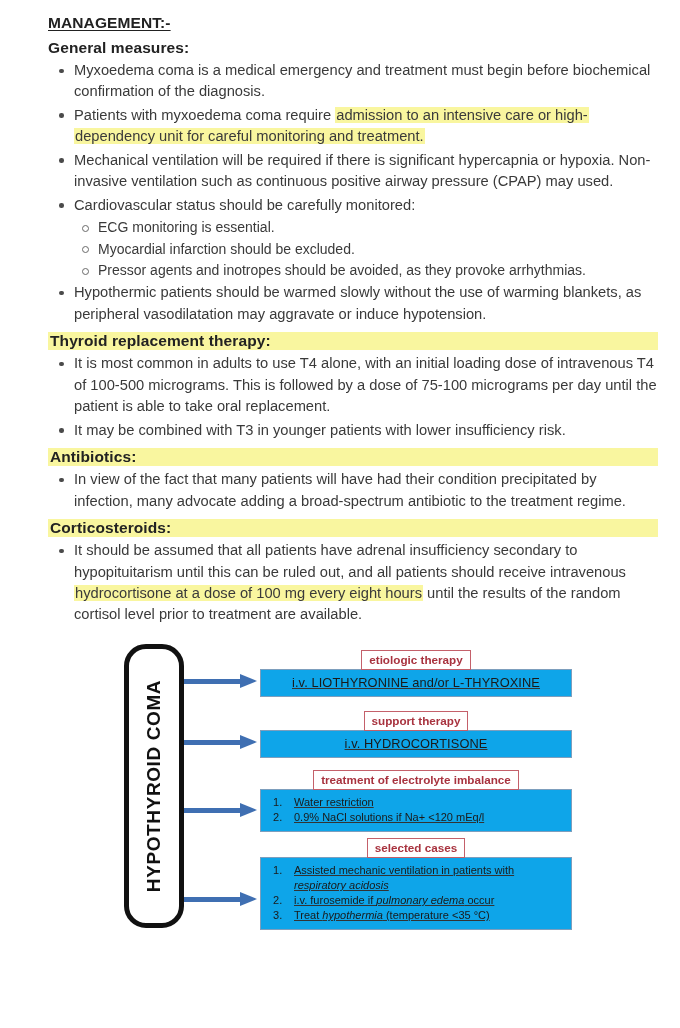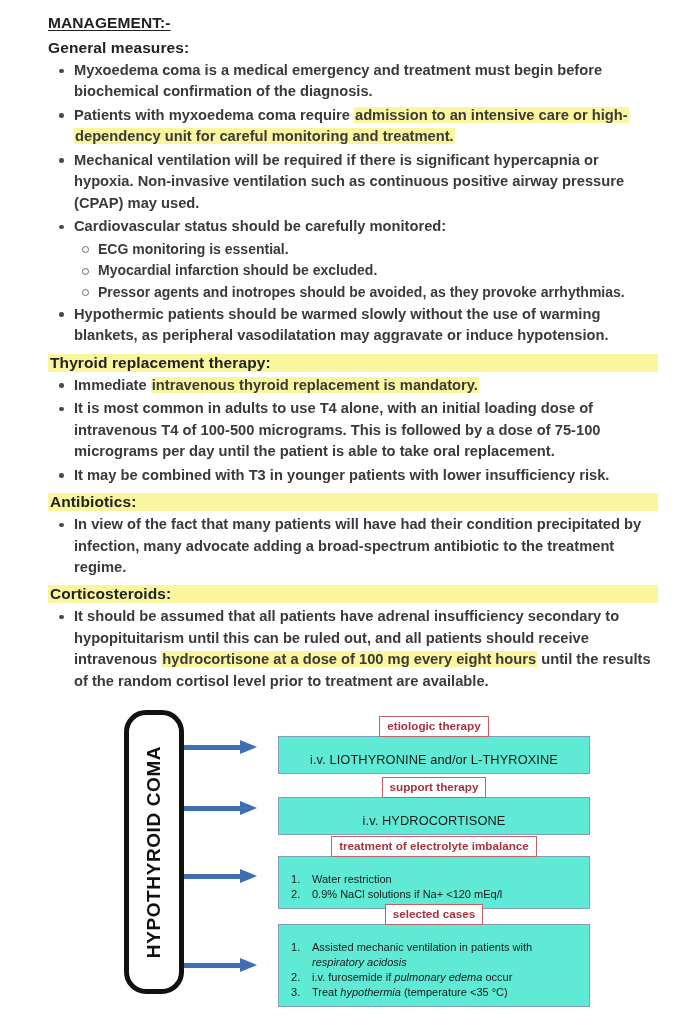--- a/index.html
+++ b/index.html
@@ -41,21 +41,20 @@
   }
 
   ul.lv1 { list-style: none; margin: 0; padding: 0; }
   ul.lv1 > li {
     position: relative;
     padding-left: 26px;
     margin: 0 0 2px 0;
     font-size: 14.7px;
     line-height: 1.46;
     color: #3a3a3a;
-    font-weight: bold;
   }
   ul.lv1 > li::before {
     content: "";
     position: absolute;
     left: 11px; top: 8.5px;
     width: 4.5px; height: 4.5px;
     border-radius: 50%;
     background: #4a4a4a;
   }
 
@@ -136,41 +135,41 @@
     width: 0; height: 0;
     border-top: 7px solid transparent;
     border-bottom: 7px solid transparent;
     border-left: 17px solid #3f6fb2;
   }
   .arrow-1 { top: 24px; }
   .arrow-2 { top: 24px; }
   .arrow-3 { top: 33px; }
   .arrow-4 { top: 54px; }
 
-  .node { position: absolute; left: 94px; width: 312px; }
+  .node { position: absolute; left: 76px; width: 312px; text-decoration: underline; }
 
   .tag {
     display: inline-block;
     border: 1.4px solid #c4606a;
     background: #fff;
     color: #a8333f;
     font-size: 11.7px;
     font-weight: 700;
     padding: 2px 7px 3px 7px;
     line-height: 1.15;
     position: relative;
     z-index: 2;
     white-space: nowrap;
   }
   .tag-wrap { text-align: center; margin-bottom: -1px; }
 
   .card {
     border: 1.4px solid #7d9ebd;
-    background: #5eead4;
-    padding: 15px 9px 6px 9px;
+    background: #0ea5e9;
+    padding: 5px 9px 6px 9px;
     position: relative;
     z-index: 1;
   }
   .card .one-line {
     text-align: center;
     font-size: 12.8px;
     color: #1a1a1a;
     letter-spacing: .1px;
   }
   ol.num {
@@ -210,21 +209,20 @@
         <li><span>Mechanical ventilation will be required if there is significant hypercapnia or hypoxia. Non-invasive ventilation such as continuous positive airway pressure (CPAP) may used.</span></li>
         <li><span>Cardiovascular status should be carefully monitored:</span><ul class="lv2">
             <li>ECG monitoring is essential.</li>
             <li>Myocardial infarction should be excluded.</li>
             <li>Pressor agents and inotropes should be avoided, as they provoke arrhythmias.</li>
           </ul></li>
         <li><span>Hypothermic patients should be warmed slowly without the use of warming blankets, as peripheral vasodilatation may aggravate or induce hypotension.</span></li>
       </ul>
       <div class="sec-head hl"><span>Thyroid replacement therapy:</span></div>
       <ul class="lv1">
-        <li><span>Immediate </span><span class="hl">intravenous thyroid replacement is mandatory.</span></li>
         <li><span>It is most common in adults to use T4 alone, with an initial loading dose of intravenous T4 of 100-500 micrograms. This is followed by a dose of 75-100 micrograms per day until the patient is able to take oral replacement.</span></li>
         <li><span>It may be combined with T3 in younger patients with lower insufficiency risk.</span></li>
       </ul>
       <div class="sec-head hl"><span>Antibiotics:</span></div>
       <ul class="lv1">
         <li><span>In view of the fact that many patients will have had their condition precipitated by infection, many advocate adding a broad-spectrum antibiotic to the treatment regime.</span></li>
       </ul>
       <div class="sec-head hl"><span>Corticosteroids:</span></div>
       <ul class="lv1">
         <li><span>It should be assumed that all patients have adrenal insufficiency secondary to hypopituitarism until this can be ruled out, and all patients should receive intravenous </span><span class="hl">hydrocortisone at a dose of 100 mg every eight hours</span><span> until the results of the random cortisol level prior to treatment are available.</span></li>

